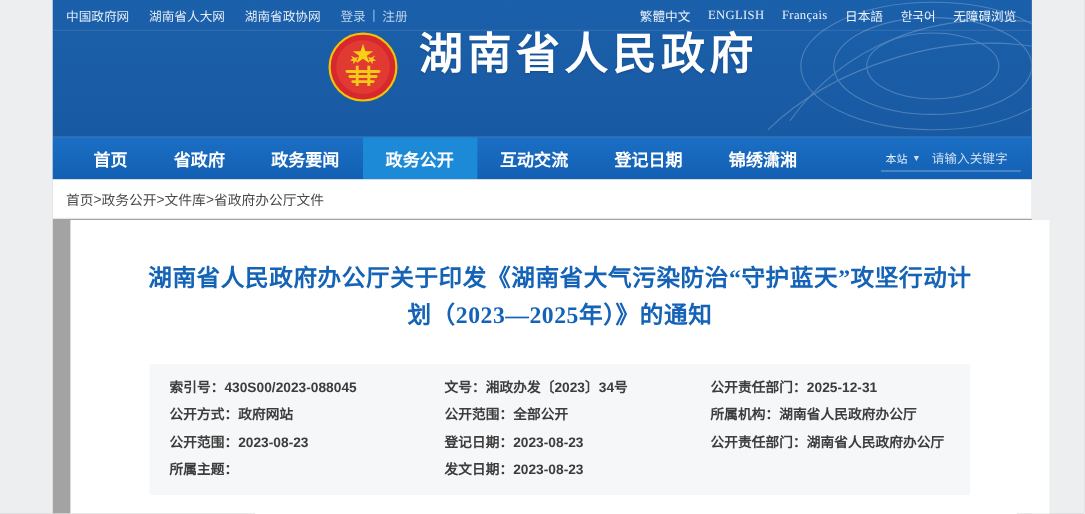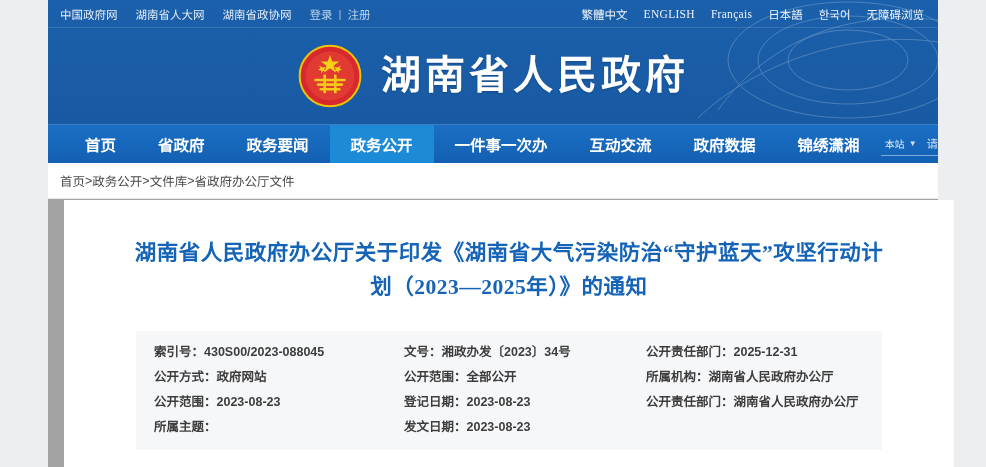--- a/index.html
+++ b/index.html
@@ -37,21 +37,21 @@
   }
   .topbar a { color: #e3edf8; text-decoration: none; margin-right: 18px; white-space: nowrap; }
   .topbar .sep { color: #9dbfdf; margin: 0 6px; }
   .topbar .login { color: #bcd4ec; margin-right: 0; }
   .topbar-right { margin-left: auto; display: flex; align-items: center; gap: 16px; }
   .topbar-right span { color: #eef4fb; font-size: 11.5px; white-space: nowrap; }
   .topbar-right .en { font-family: "Liberation Serif", serif; letter-spacing: .3px; }
 
   
   .brand {
-    position: relative; height: 96px; display: flex; align-items: center;
+    position: relative; height: 96px; display: flex; 
     justify-content: center; gap: 18px;
   }
   .emblem { width: 66px; height: 66px; position: relative; flex: 0 0 auto; }
   .titles { display: flex; flex-direction: column; align-items: center; }
   .title-cn {
     font-family: "Liberation Serif", "DejaVu Serif", serif;
     font-size: 40px; font-weight: 700; color: #ffffff; letter-spacing: 4px;
     line-height: 1.1; text-shadow: 0 1px 2px rgba(0,0,0,.18);
   }
   .title-en {
@@ -172,23 +172,22 @@
         <div class="title-cn">湖南省人民政府</div>
       </div>
     </div>
 
     <div class="nav">
       <div class="nav-items">
         <div class="nav-item">首页</div>
         <div class="nav-item">省政府</div>
         <div class="nav-item">政务要闻</div>
         <div class="nav-item active">政务公开</div>
-        <div class="nav-item">一件事一次办</div>
         <div class="nav-item">互动交流</div>
-        <div class="nav-item">政府数据</div>
+        <div class="nav-item">登记日期</div>
         <div class="nav-item">锦绣潇湘</div>
       </div>
       <div class="search">
         <span class="scope">本站</span>
         <span class="caret">▼</span>
         <span class="ph">请输入关键字</span>
 
       </div>
     </div>
   </div>

